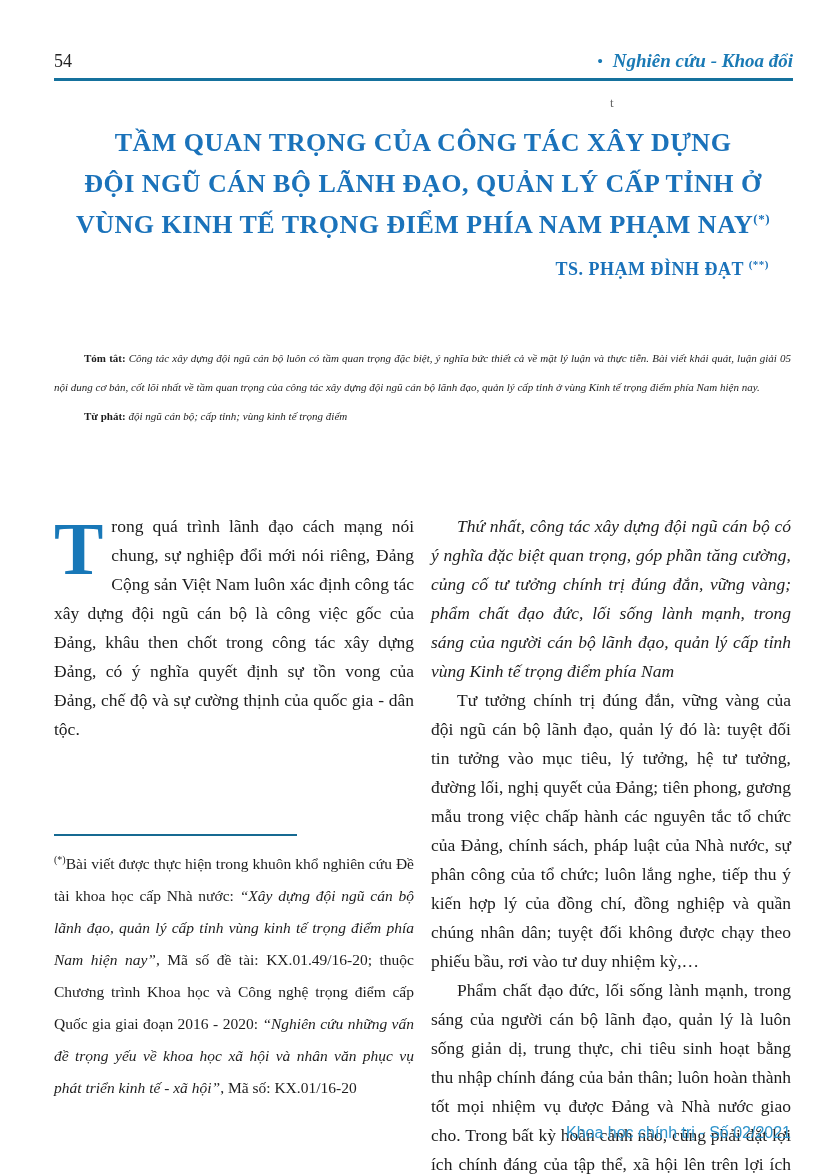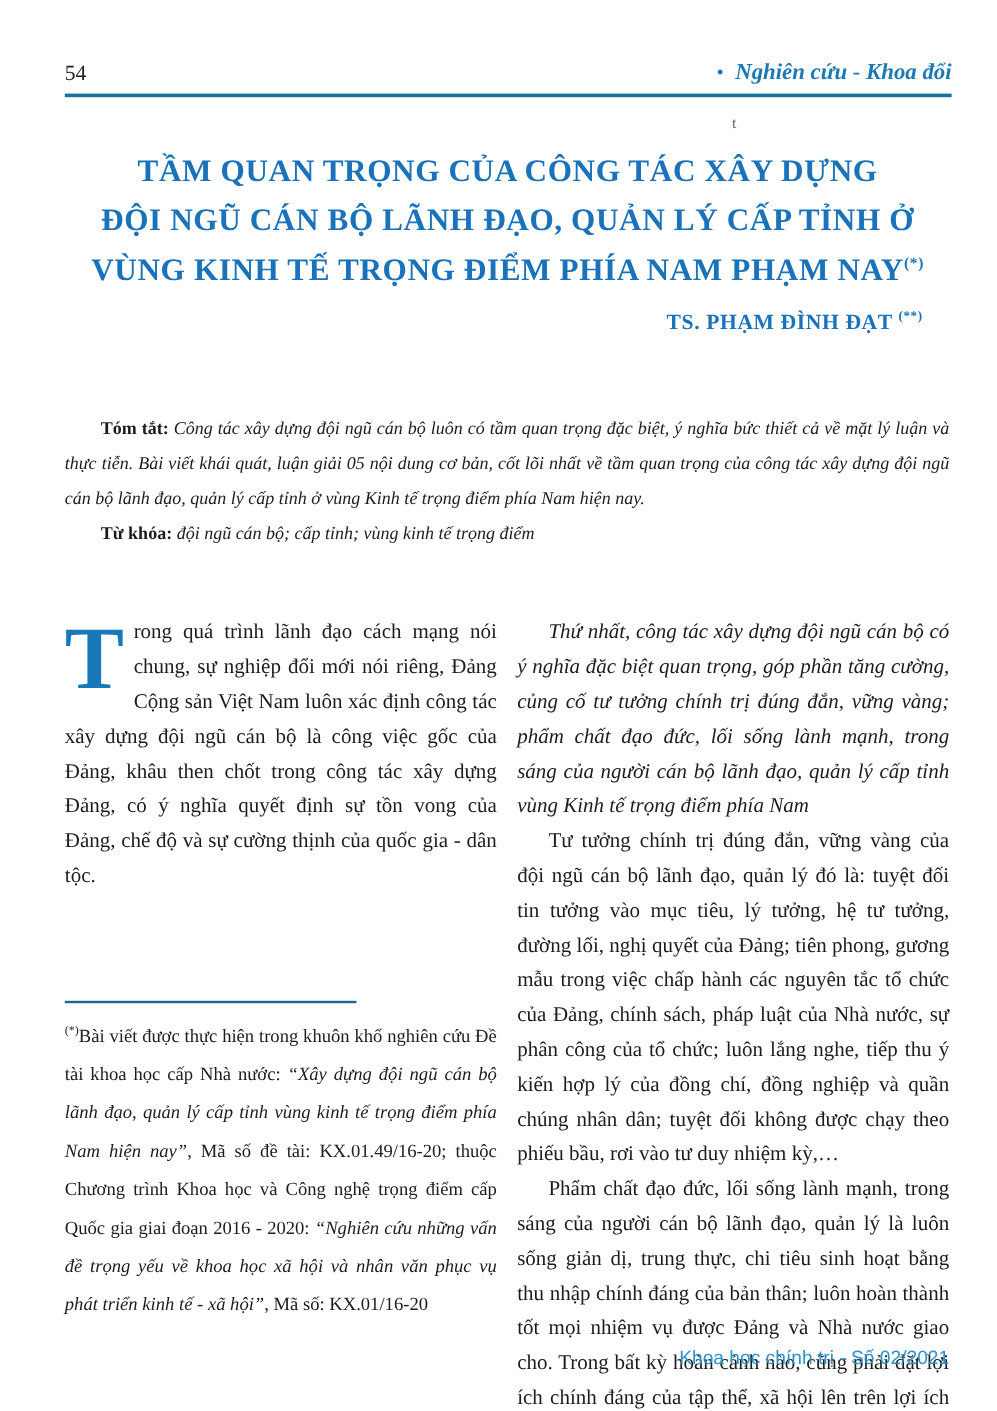--- a/index.html
+++ b/index.html
@@ -43,21 +43,21 @@
   
   .author {
     position:absolute; top:258px; right:62px;
     color:#1a72ba; font-weight:bold; font-size:18px;
     letter-spacing:.5px;
   }
   .author sup { font-size:11px; font-weight:bold; }
   
   .abstract-block {
     position:absolute; top:344px; left:54px; right:40px;
-    font-size:15px; line-height:29px; text-align:justify;
+    font-size:11px; line-height:29px; text-align:justify;
   }
   .abstract-block p { text-indent:30px; }
   .abstract-block i { font-style:italic; }
   .lbl { font-weight:bold; font-style:normal; }
   
   .columns {
     position:absolute; top:512px; left:54px; right:39px; bottom:72px;
     display:flex; gap:17px;
   }
   .col { width:360px; font-size:17.5px; line-height:29px; text-align:justify; }
@@ -104,21 +104,21 @@
     <div><span>VÙNG KINH TẾ TRỌNG ĐIỂM PHÍA NAM PHẠM NAY</span><sup>(*)</sup></div>
   </div>
 
   <div class="author">
     <span>TS. PHẠM ĐÌNH ĐẠT</span>
     <sup>(**)</sup>
   </div>
 
   <div class="abstract-block">
     <p><span class="lbl">Tóm tắt:</span> <i>Công tác xây dựng đội ngũ cán bộ luôn có tầm quan trọng đặc biệt, ý nghĩa bức thiết cả về mặt lý luận và thực tiễn. Bài viết khái quát, luận giải 05 nội dung cơ bản, cốt lõi nhất về tầm quan trọng của công tác xây dựng đội ngũ cán bộ lãnh đạo, quản lý cấp tỉnh ở vùng Kinh tế trọng điểm phía Nam hiện nay.</i></p>
-    <p><span class="lbl">Từ khóa:</span> <i>đội ngũ cán bộ; cấp tỉnh; vùng kinh tế trọng điểm</i></p>
+    <p><span class="lbl">Từ phát:</span> <i>đội ngũ cán bộ; cấp tỉnh; vùng kinh tế trọng điểm</i></p>
   </div>
 
   <div class="columns">
 
     <div class="col col-left">
       <p class="lead-para"><span class="dropcap">T</span><span>rong quá trình lãnh đạo cách mạng nói chung, sự nghiệp đổi mới nói riêng, Đảng Cộng sản Việt Nam luôn xác định công tác xây dựng đội ngũ cán bộ là công việc gốc của Đảng, khâu then chốt trong công tác xây dựng Đảng, có ý nghĩa quyết định sự tồn vong của Đảng, chế độ và sự cường thịnh của quốc gia - dân tộc.</span></p>
 
       <div class="footnote-block">
         <div class="fn-rule"></div>
         <div><sup>(*)</sup><span>Bài viết được thực hiện trong khuôn khổ nghiên cứu Đề tài khoa học cấp Nhà nước: </span><i>“Xây dựng đội ngũ cán bộ lãnh đạo, quản lý cấp tỉnh vùng kinh tế trọng điểm phía Nam hiện nay”</i><span>, Mã số đề tài: KX.01.49/16-20; thuộc Chương trình Khoa học và Công nghệ trọng điểm cấp Quốc gia giai đoạn 2016 - 2020: </span><i>“Nghiên cứu những vấn đề trọng yếu về khoa học xã hội và nhân văn phục vụ phát triển kinh tế - xã hội”</i><span>, Mã số: KX.01/16-20</span></div>

